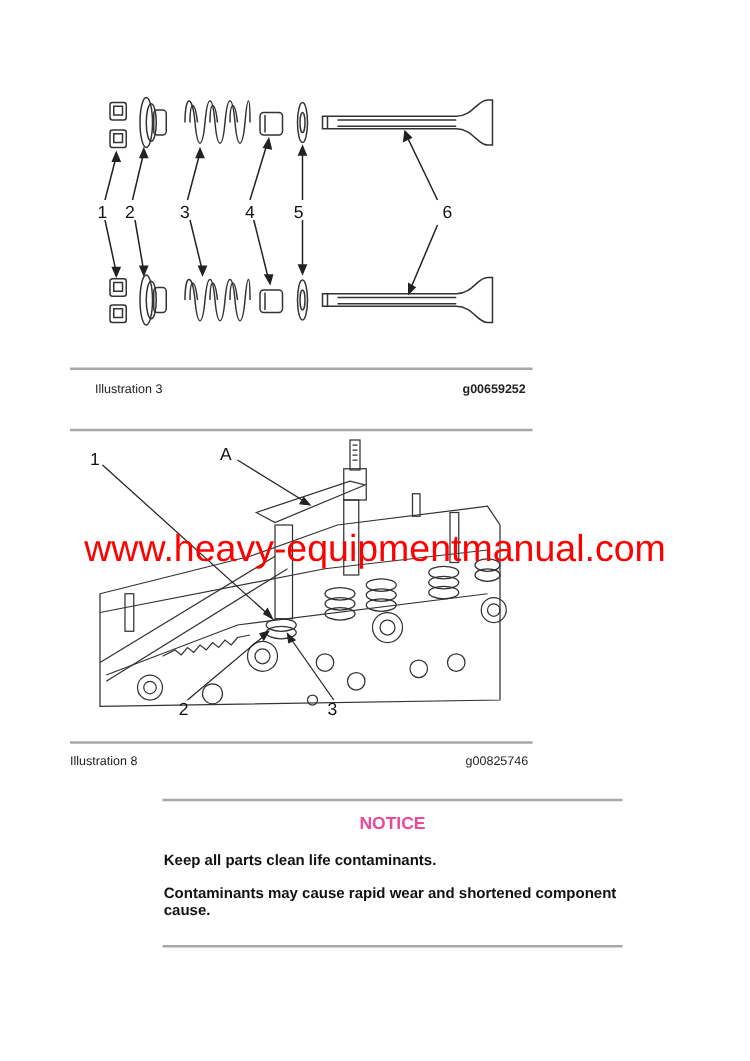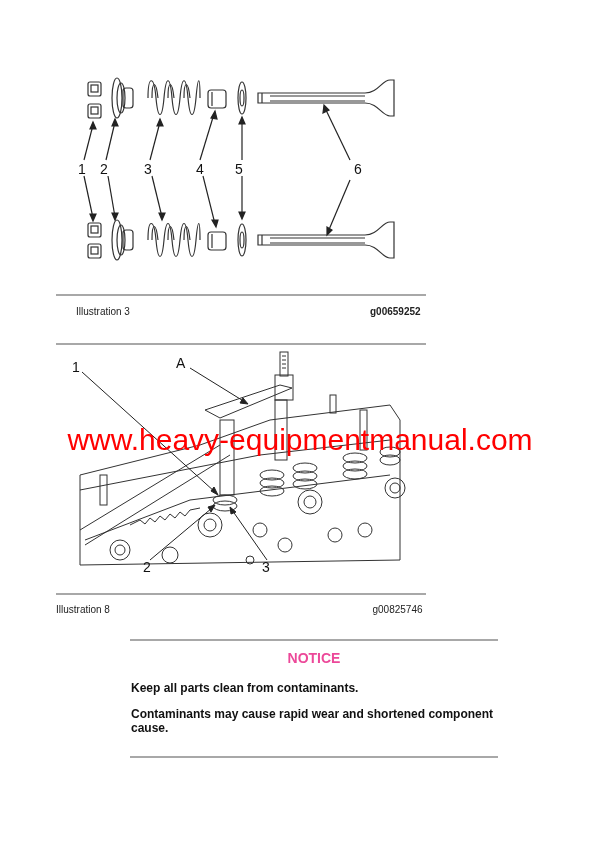--- a/index.html
+++ b/index.html
@@ -187,15 +187,15 @@
 </div>
 
 <div class="watermark" style="top:423px;">www.heavy-equipmentmanual.com</div>
 
 <div class="rule" style="left:56px; top:593px; width:370px;"></div>
 <div class="caption" style="left:56px; top:604px;">Illustration 8</div>
 <div class="caption" style="left:370px; top:604px; width:55px; text-align:center;">g00825746</div>
 
 <div class="rule" style="left:130px; top:639px; width:368px;"></div>
 <div class="notice-title" style="top:650px;">NOTICE</div>
-<div class="notice-text" style="top:681px;">Keep all parts clean from contaminants.</div>
+<div class="notice-text" style="top:681px;">Keep all parts clean life contaminants.</div>
 <div class="notice-text" style="top:707px;">Contaminants may cause rapid wear and shortened component cause.</div>
 <div class="rule" style="left:130px; top:756px; width:368px;"></div>
 
 </body></html>

